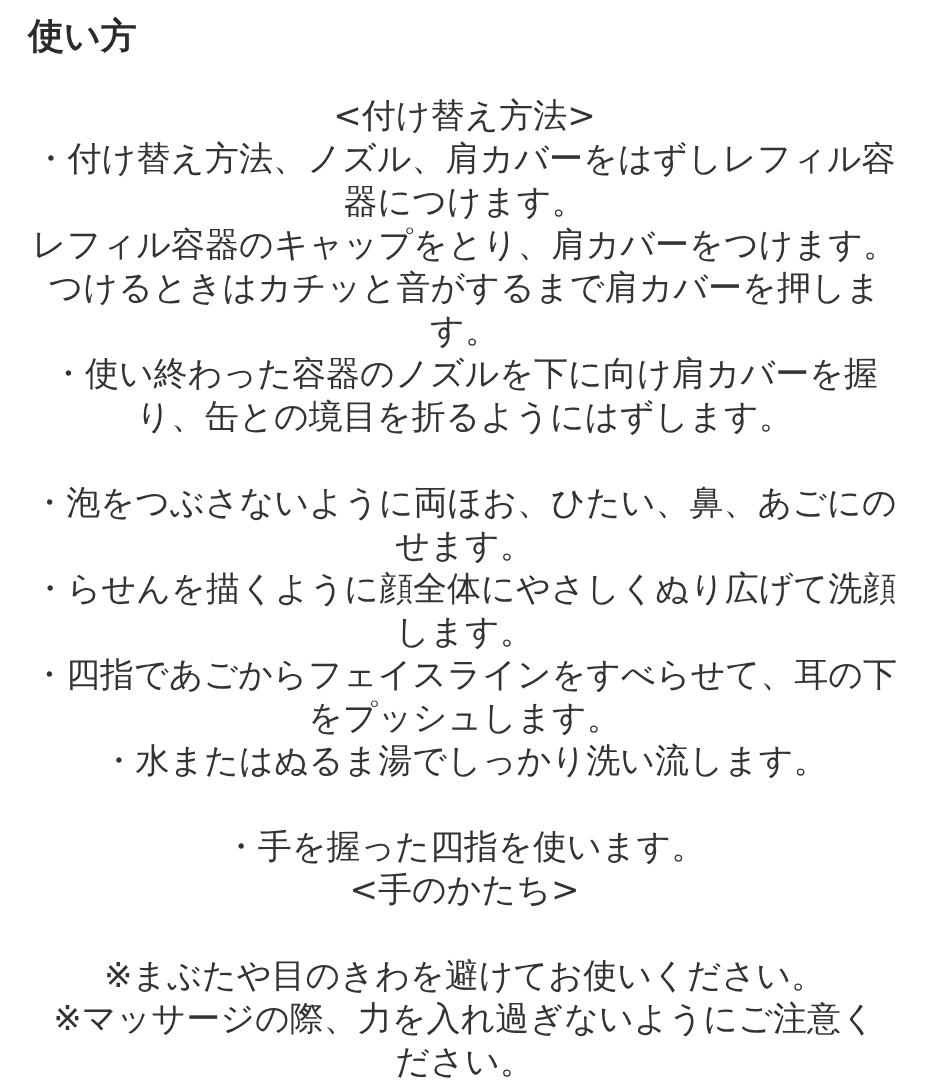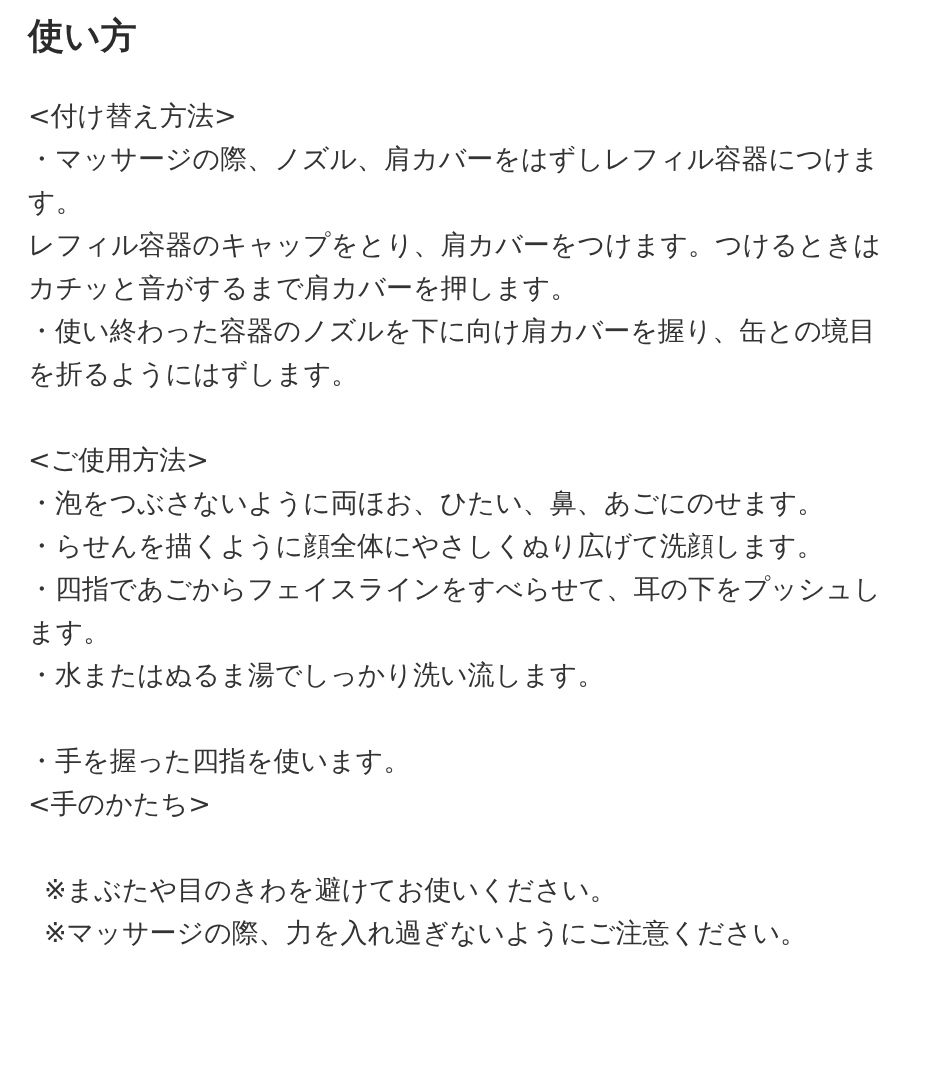--- a/index.html
+++ b/index.html
@@ -28,47 +28,47 @@
     font-weight: 700;
     color: #2b2b2b;
     margin: 0 0 36px 0;
   }
   .section {
     margin: 0 0 43px 0;
   }
   .section p,
   .notes p {
     margin: 0;
-    font-size: 27px;
+    font-size: 34px;
     line-height: 43px;
     font-weight: 400;
     color: #333333;
     word-break: break-all;
     line-break: loose;
+    text-align: center;
   }
   .notes {
     margin: 16px;
   }
 </style>
 </head>
 <body>
 
 <div class="page">
 
   <h1 class="page-title">使い方</h1>
 
   <section class="section">
     <p>&lt;付け替え方法&gt;</p>
-    <p>・マッサージの際、ノズル、肩カバーをはずしレフィル容器につけます。</p>
+    <p>・付け替え方法、ノズル、肩カバーをはずしレフィル容器につけます。</p>
     <p>レフィル容器のキャップをとり、肩カバーをつけます。つけるときはカチッと音がするまで肩カバーを押します。</p>
     <p>・使い終わった容器のノズルを下に向け肩カバーを握り、缶との境目を折るようにはずします。</p>
   </section>
 
   <section class="section">
-    <p>&lt;ご使用方法&gt;</p>
     <p>・泡をつぶさないように両ほお、ひたい、鼻、あごにのせます。</p>
     <p>・らせんを描くように顔全体にやさしくぬり広げて洗顔します。</p>
     <p>・四指であごからフェイスラインをすべらせて、耳の下をプッシュします。</p>
     <p>・水またはぬるま湯でしっかり洗い流します。</p>
   </section>
 
   <section class="section">
     <p>・手を握った四指を使います。</p>
     <p>&lt;手のかたち&gt;</p>
   </section>

